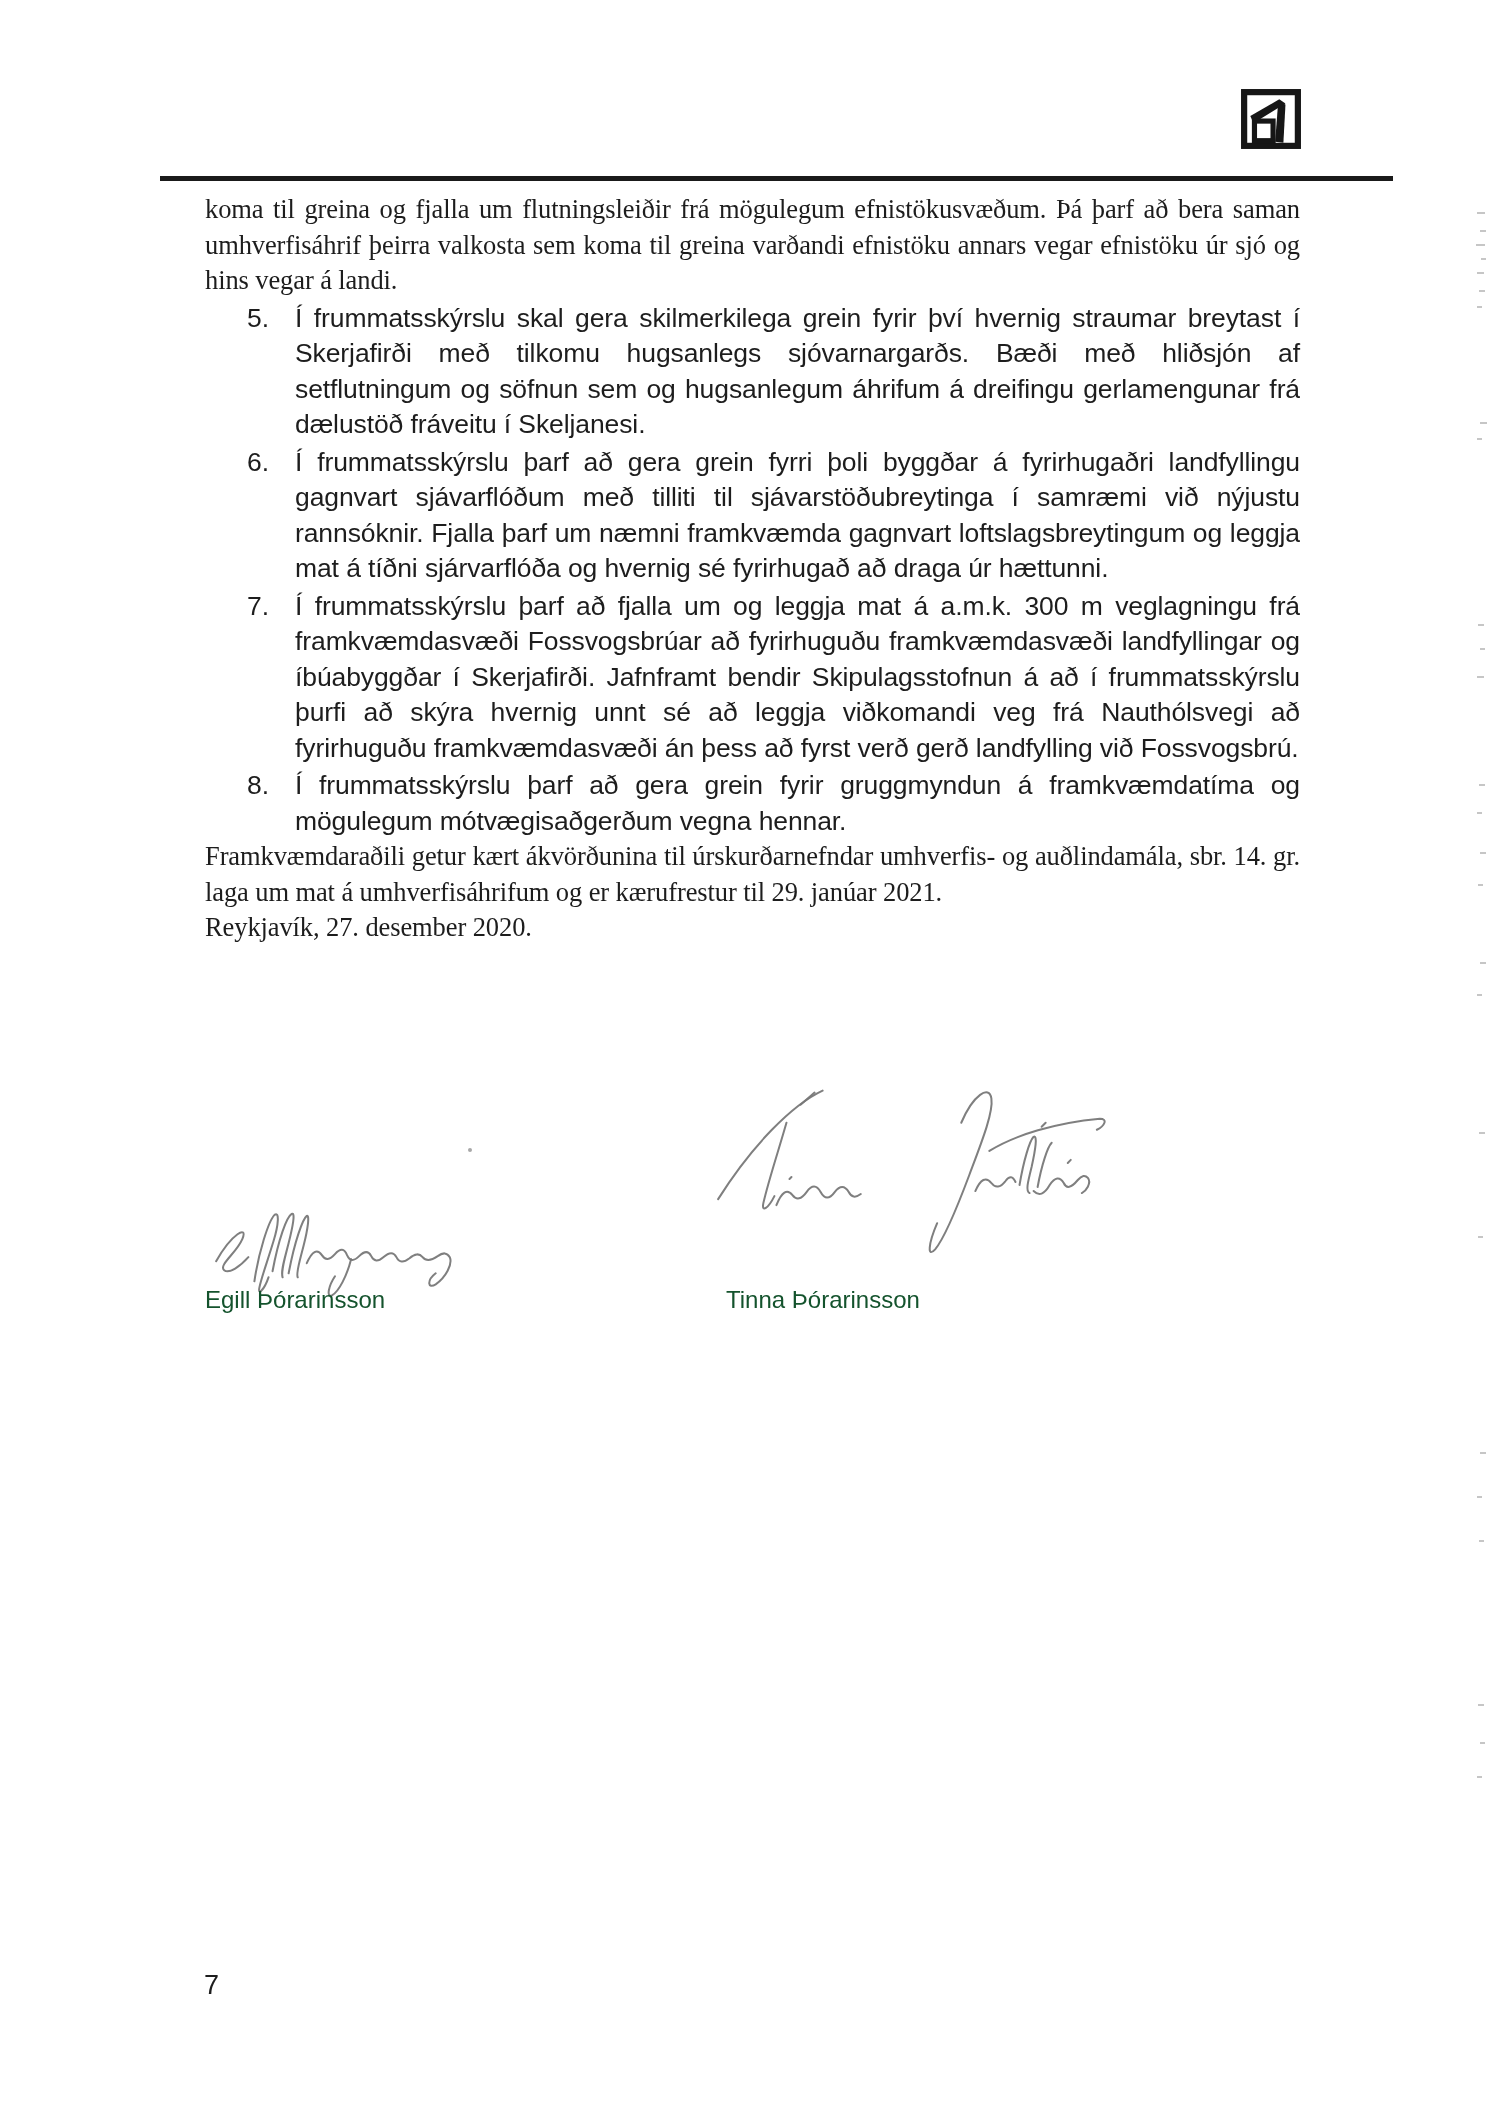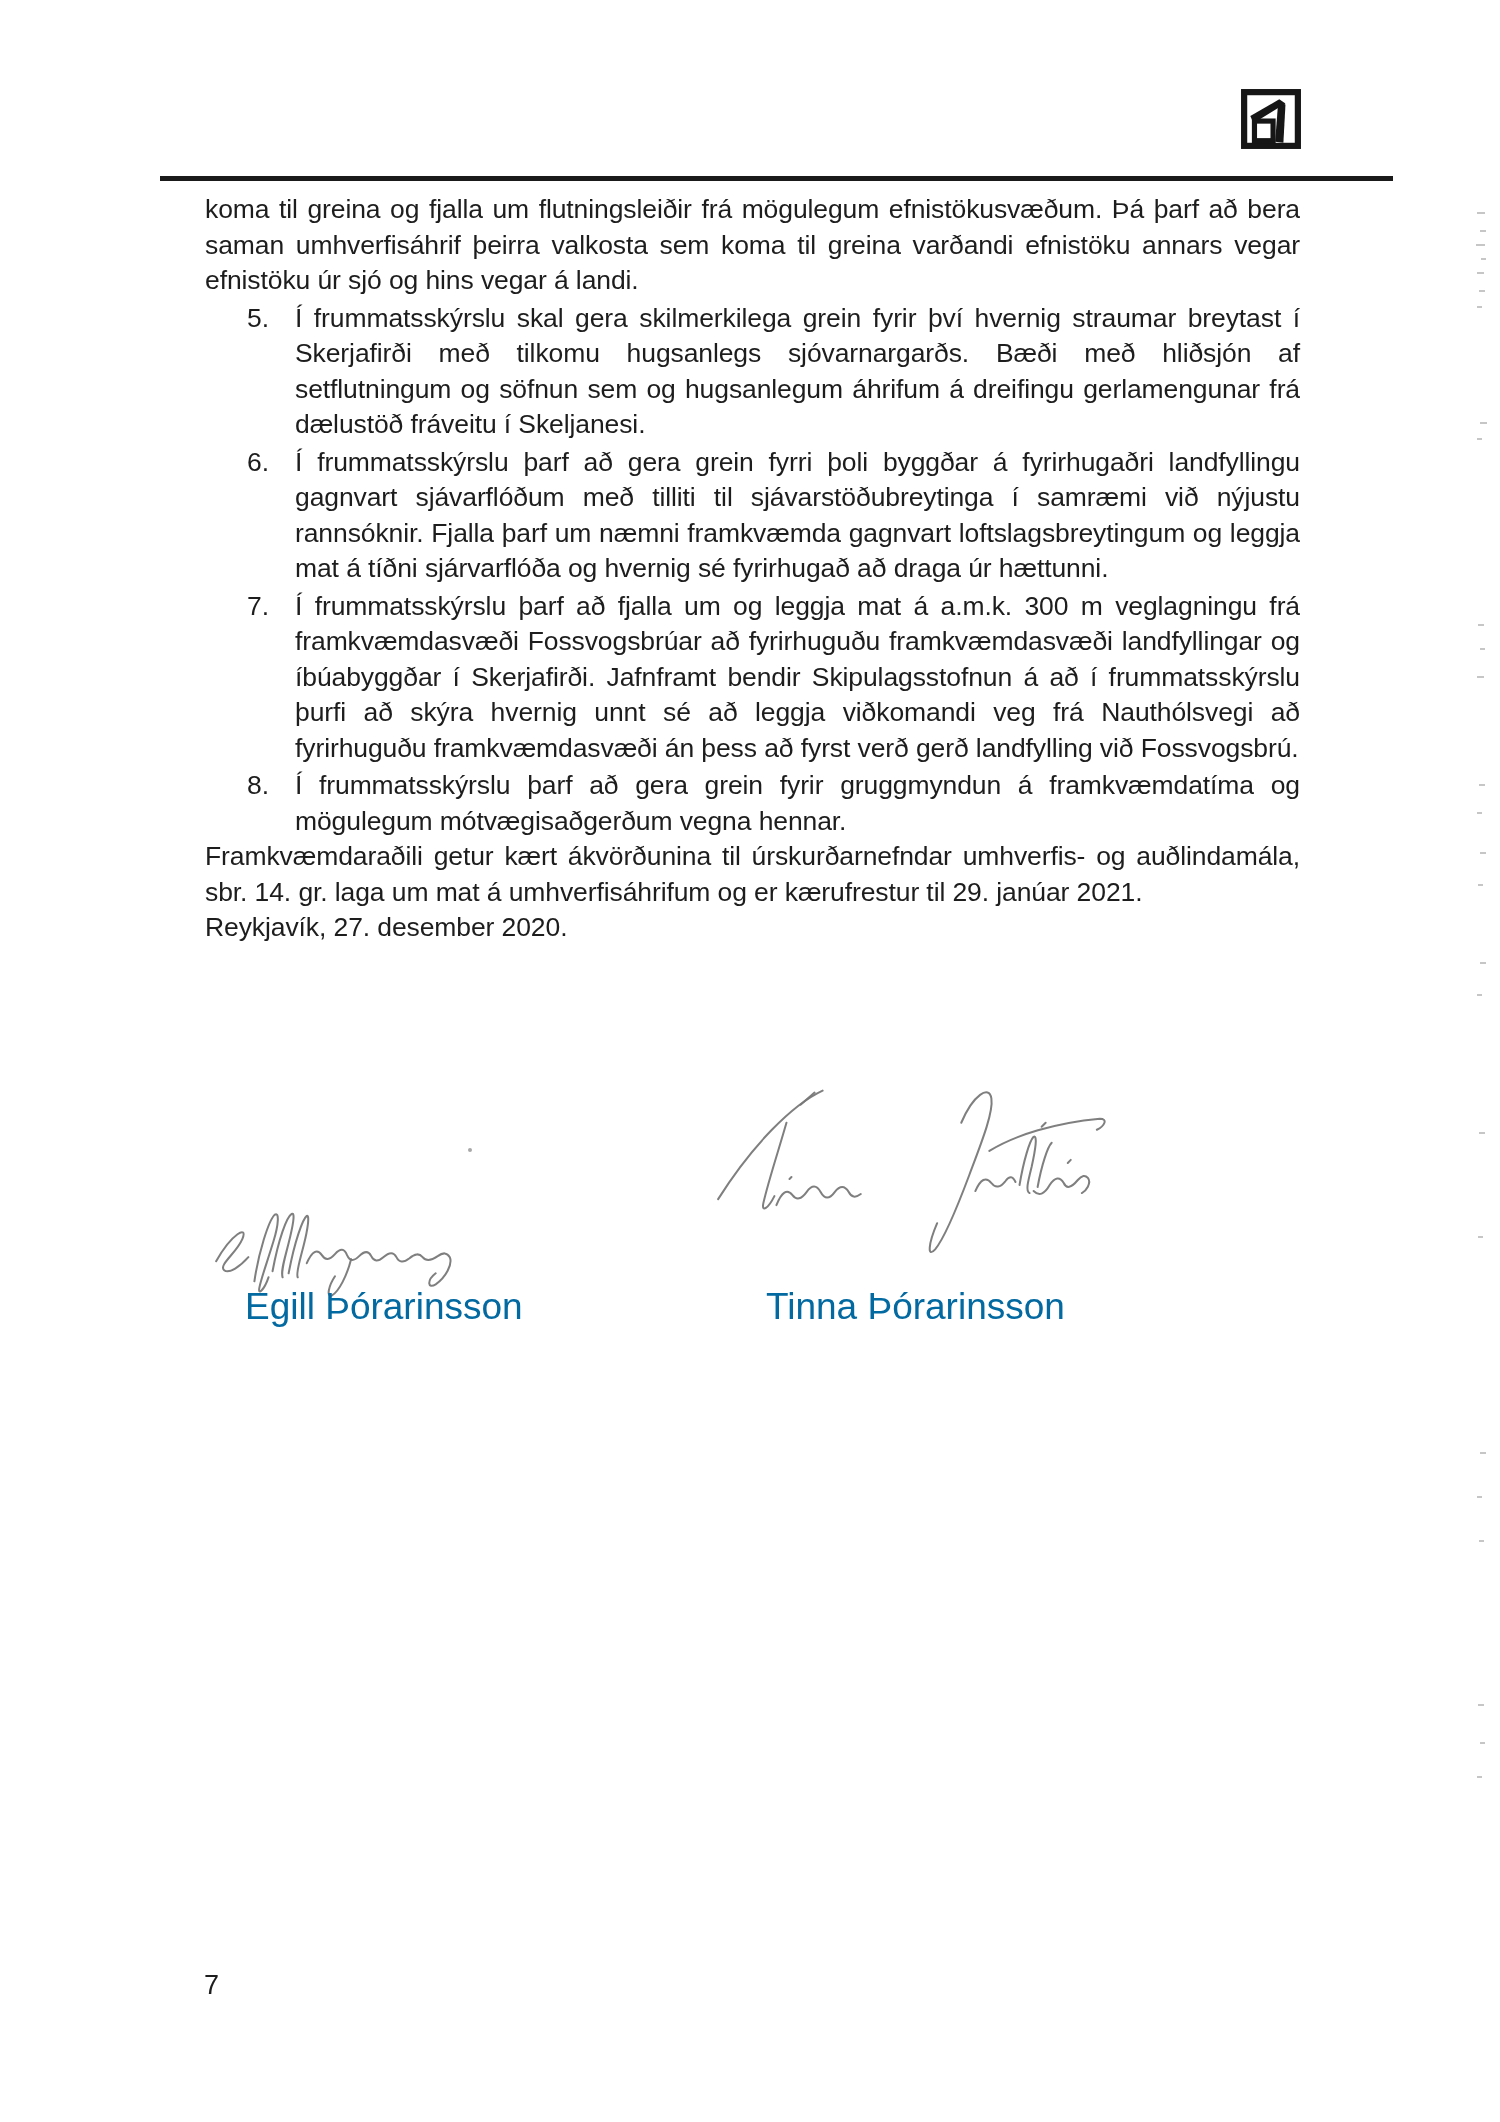--- a/index.html
+++ b/index.html
@@ -14,32 +14,32 @@
   }
   
   .logo{position:absolute;left:1240px;top:88px;width:62px;height:62px;}
   .header-rule{position:absolute;left:160px;top:176px;width:1233px;height:5px;background:#1a1a1a;}
   
   .content{
     position:absolute;left:205px;top:192px;width:1095px;
     font-size:26.5px;line-height:35.5px;letter-spacing:-0.1px;
     text-align:justify;
   }
-  .content p{margin:0;}
+  .content p{margin:0;font-family:Liberation Serif, serif;}
   .intro{margin-left:90px;}
   ol.items{list-style:none;margin:0;padding:0;}
   ol.items li{position:relative;padding-left:90px;margin-top:2px;}
   ol.items .num{position:absolute;left:42px;top:0;}
   .appeal{margin-top:14px;}
   .dateline{margin-top:36px;text-align:left;}
   
   .sig-scribble{position:absolute;}
   .sig-egill{left:198px;top:1168px;width:282px;height:132px;}
   .sig-tinna{left:688px;top:1078px;width:432px;height:202px;}
-  .sig-name{position:absolute;top:1286px;font-size:37px;color:#0369a1;margin-left:40px;}
+  .sig-name{position:absolute;top:1286px;font-size:24px;color:#14532d;}
   .sig-name.egill{left:205px;}
   .sig-name.tinna{left:726px;}
   .page-number{position:absolute;left:204px;top:1970px;font-size:27px;}
   
   .speck{position:absolute;background:#c6c6c6;}
   .dotspeck{position:absolute;width:4px;height:4px;border-radius:50%;background:#a8a8a8;}
   svg path{fill:none;stroke:#787878;stroke-width:2;stroke-linecap:round;stroke-linejoin:round;opacity:.95;}
   svg.logo path, svg.logo rect, svg.logo polygon{opacity:1;}
 </style>
 </head>

